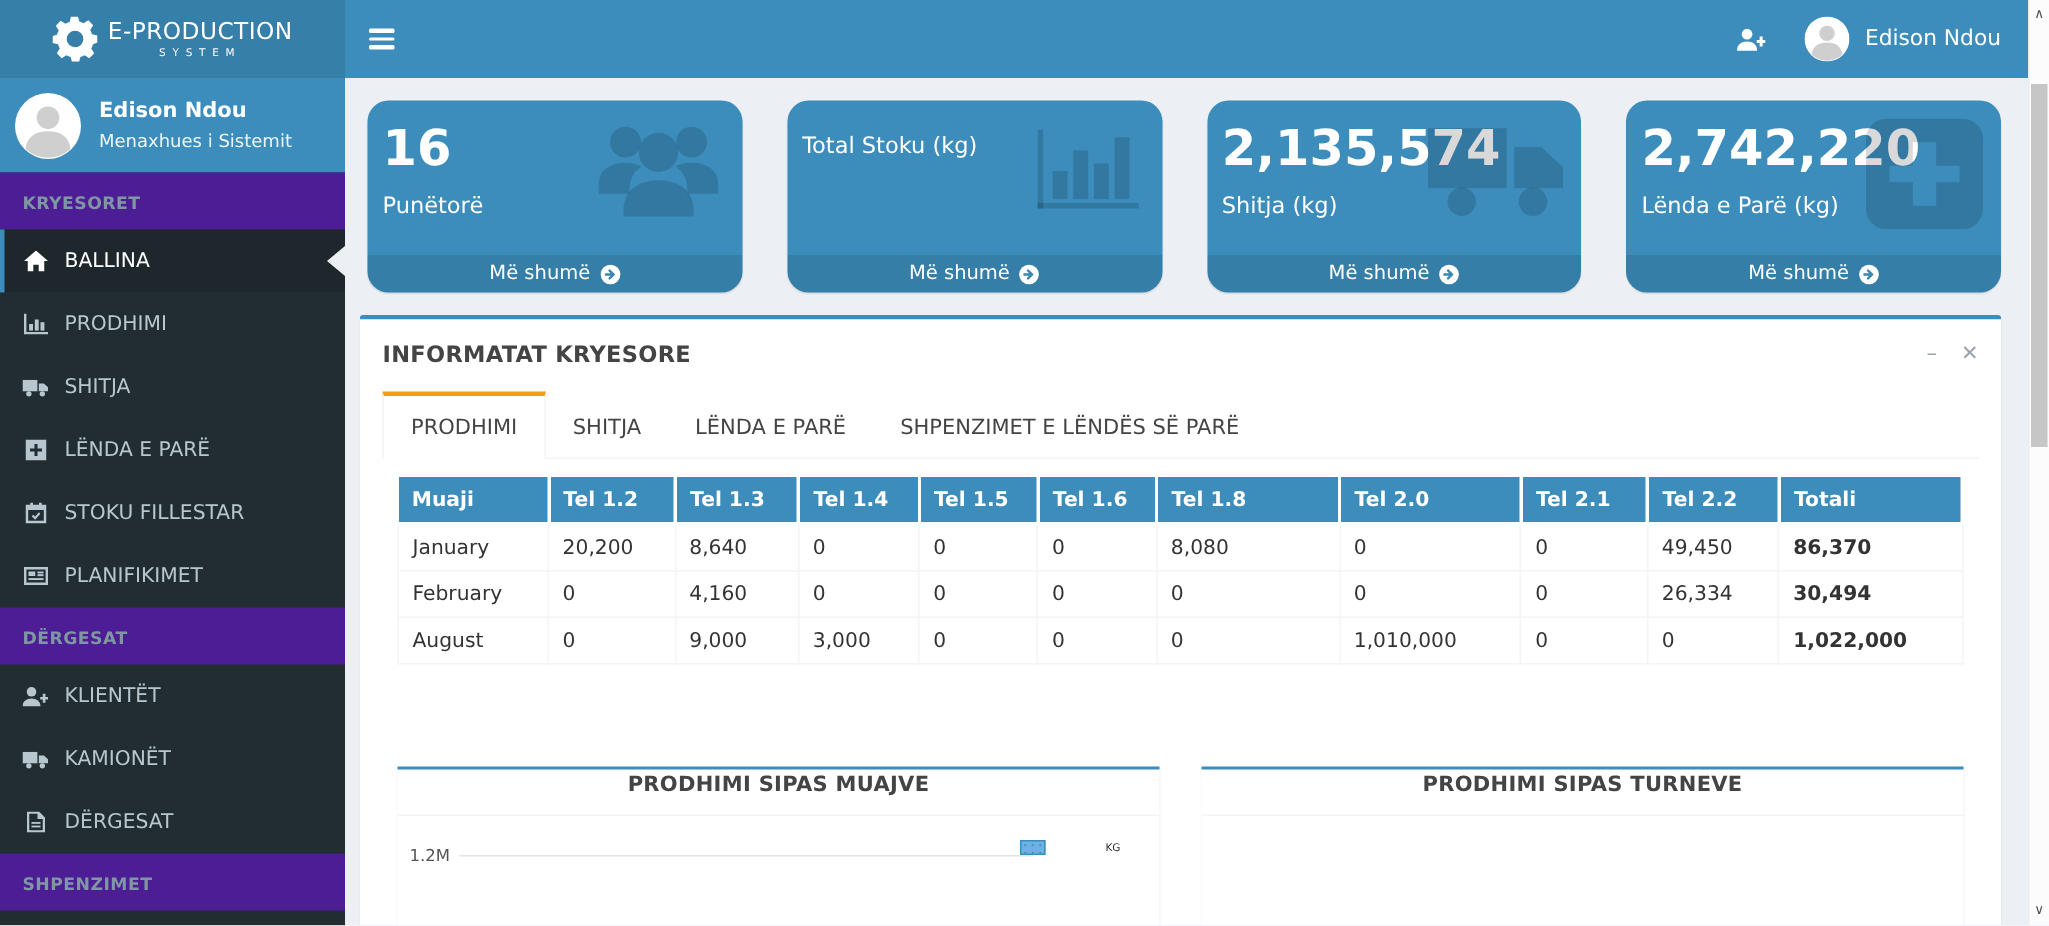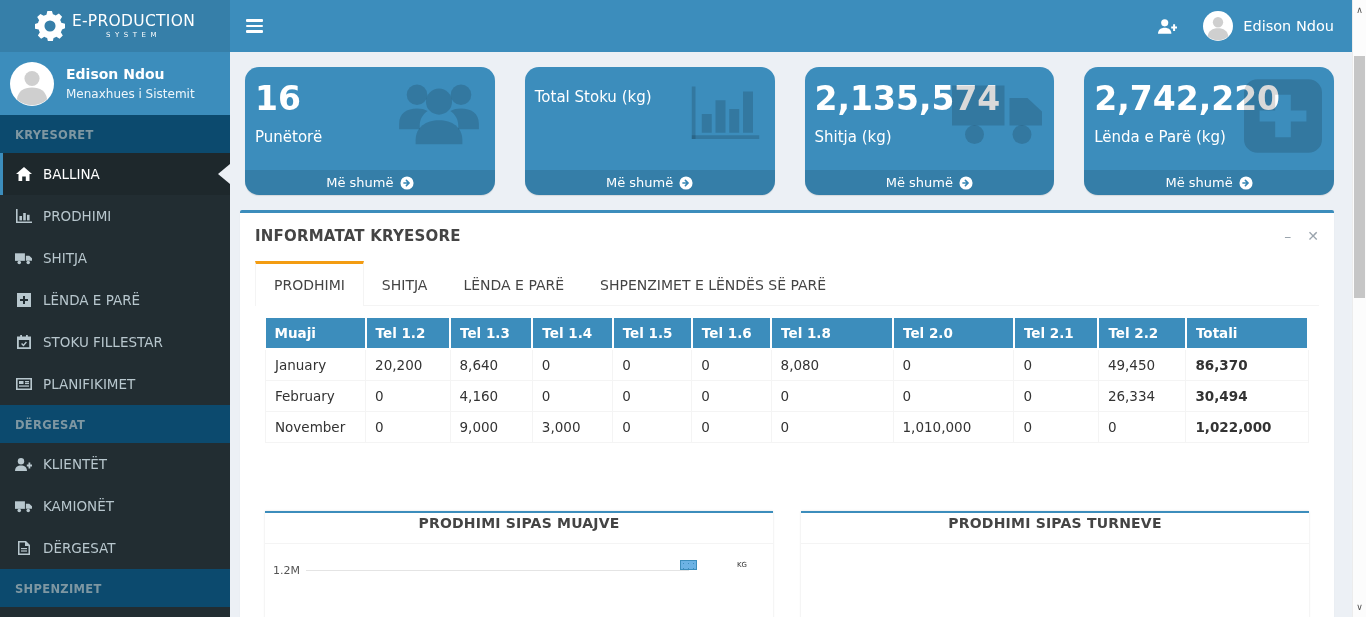--- a/index.html
+++ b/index.html
@@ -25,21 +25,21 @@
   .nav-user { display:flex; align-items:center; gap:10px; cursor:pointer; }
   .nav-user-name { font-size:14.5px; }
   .avatar-sm { width:30px; height:30px; }
 
   
   .sidebar { position:absolute; left:0; top:52px; width:230px; height:565px; background:#222d32; }
   .user-panel { height:63px; background:#3c8dbc; display:flex; align-items:center; gap:12px; padding:9px 10px; }
   .avatar-md { width:44px; height:44px; flex:none; }
   .user-panel-name { color:#fff; font-weight:bold; font-size:14px; }
   .user-panel-role { color:#eef6fb; font-size:12px; margin-top:5px; }
-  .side-section { padding:13px 15px 11px; background:#0c4a6e; color:#7e97a2; font-size:11.5px;
+  .side-section { padding:13px 15px 11px; background:#4c1d95; color:#7e97a2; font-size:11.5px;
                   font-weight:bold; letter-spacing:.3px; }
   .menu-item { position:relative; display:flex; align-items:center; gap:11px; padding:13px 14px 13px 12px;
                color:#b8c7ce; font-size:13.5px; border-left:3px solid transparent; cursor:pointer; }
   .menu-item .mi-icon { width:17px; display:flex; justify-content:center; }
   .menu-item .mi-icon svg { display:block; }
   .menu-item.active { background:#1e282c; color:#fff; border-left-color:#3c8dbc; }
   .menu-item.active::after { content:""; position:absolute; right:0; top:50%; margin-top:-10px;
                border-top:10px solid transparent; border-bottom:10px solid transparent;
                border-right:12px solid #ecf0f5; }
 
@@ -425,21 +425,21 @@
               <td>0</td>
               <td>0</td>
               <td>0</td>
               <td>0</td>
               <td>0</td>
               <td>0</td>
               <td>26,334</td>
               <td class="bold">30,494</td>
             </tr>
             <tr>
-              <td>November</td>
+              <td>August</td>
               <td>0</td>
               <td>9,000</td>
               <td>3,000</td>
               <td>0</td>
               <td>0</td>
               <td>0</td>
               <td>1,010,000</td>
               <td>0</td>
               <td>0</td>
               <td class="bold">1,022,000</td>

